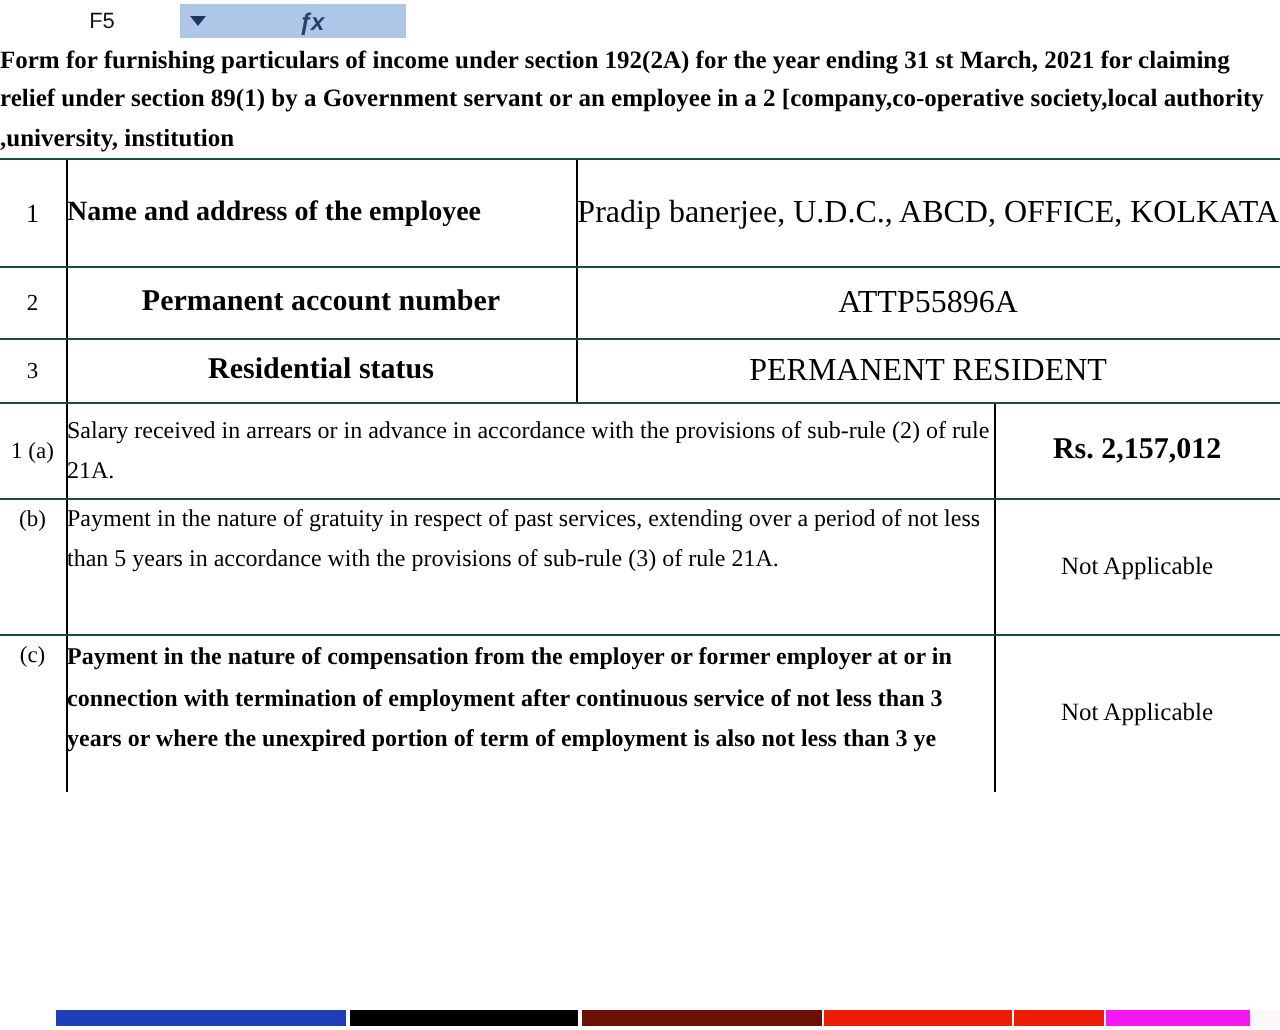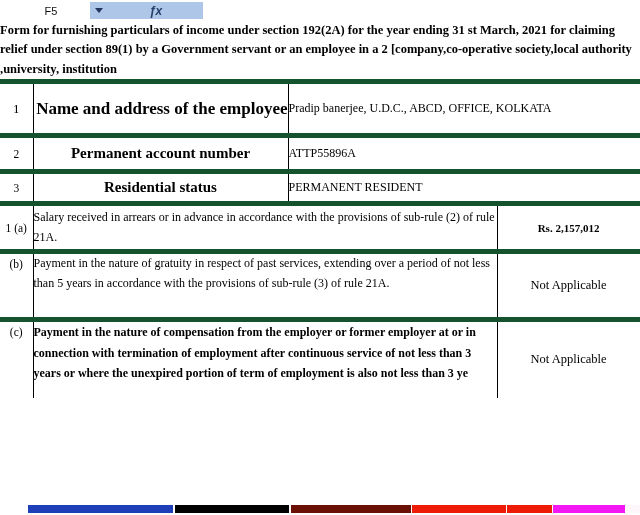--- a/index.html
+++ b/index.html
@@ -103,21 +103,21 @@
   .form-table {
     border-collapse: collapse;
     table-layout: fixed;
     width: 640px;
   }
   .form-table td {
     vertical-align: middle;
     padding: 0;
   }
   .br { border-right: 1px solid #000; }
-  .bb { border-bottom: 5px solid #14532d; }
+  .bb { border-bottom: 1px solid #14532d; }
 
   .cell-pad {
     padding: 3px 5px;
   }
 
   
   .title-main {
     text-align: center;
     font-weight: bold;
     font-size: 17px;
@@ -152,30 +152,30 @@
     font-size: 11.5px;
   }
   .label-bold {
     font-weight: bold;
     font-size: 15px;
     text-align: center;
     margin-left: 32px;
   }
   .label-bold-left {
     font-weight: bold;
-    font-size: 17px;
-    text-align: right;
+    font-size: 14px;
+    text-align: left;
     padding-left: 6px;
   }
   .value-plain {
-    font-size: 12px;
-    text-align: left;
+    font-size: 16px;
+    text-align: center;
   }
   .value-rs {
-    font-size: 11px;
+    font-size: 15px;
     font-weight: bold;
     text-align: center;
   }
   .particulars-head {
     font-weight: bold;
     font-size: 15px;
     text-align: center;
     line-height: 1.35;
     padding: 5px 8px;
   }

